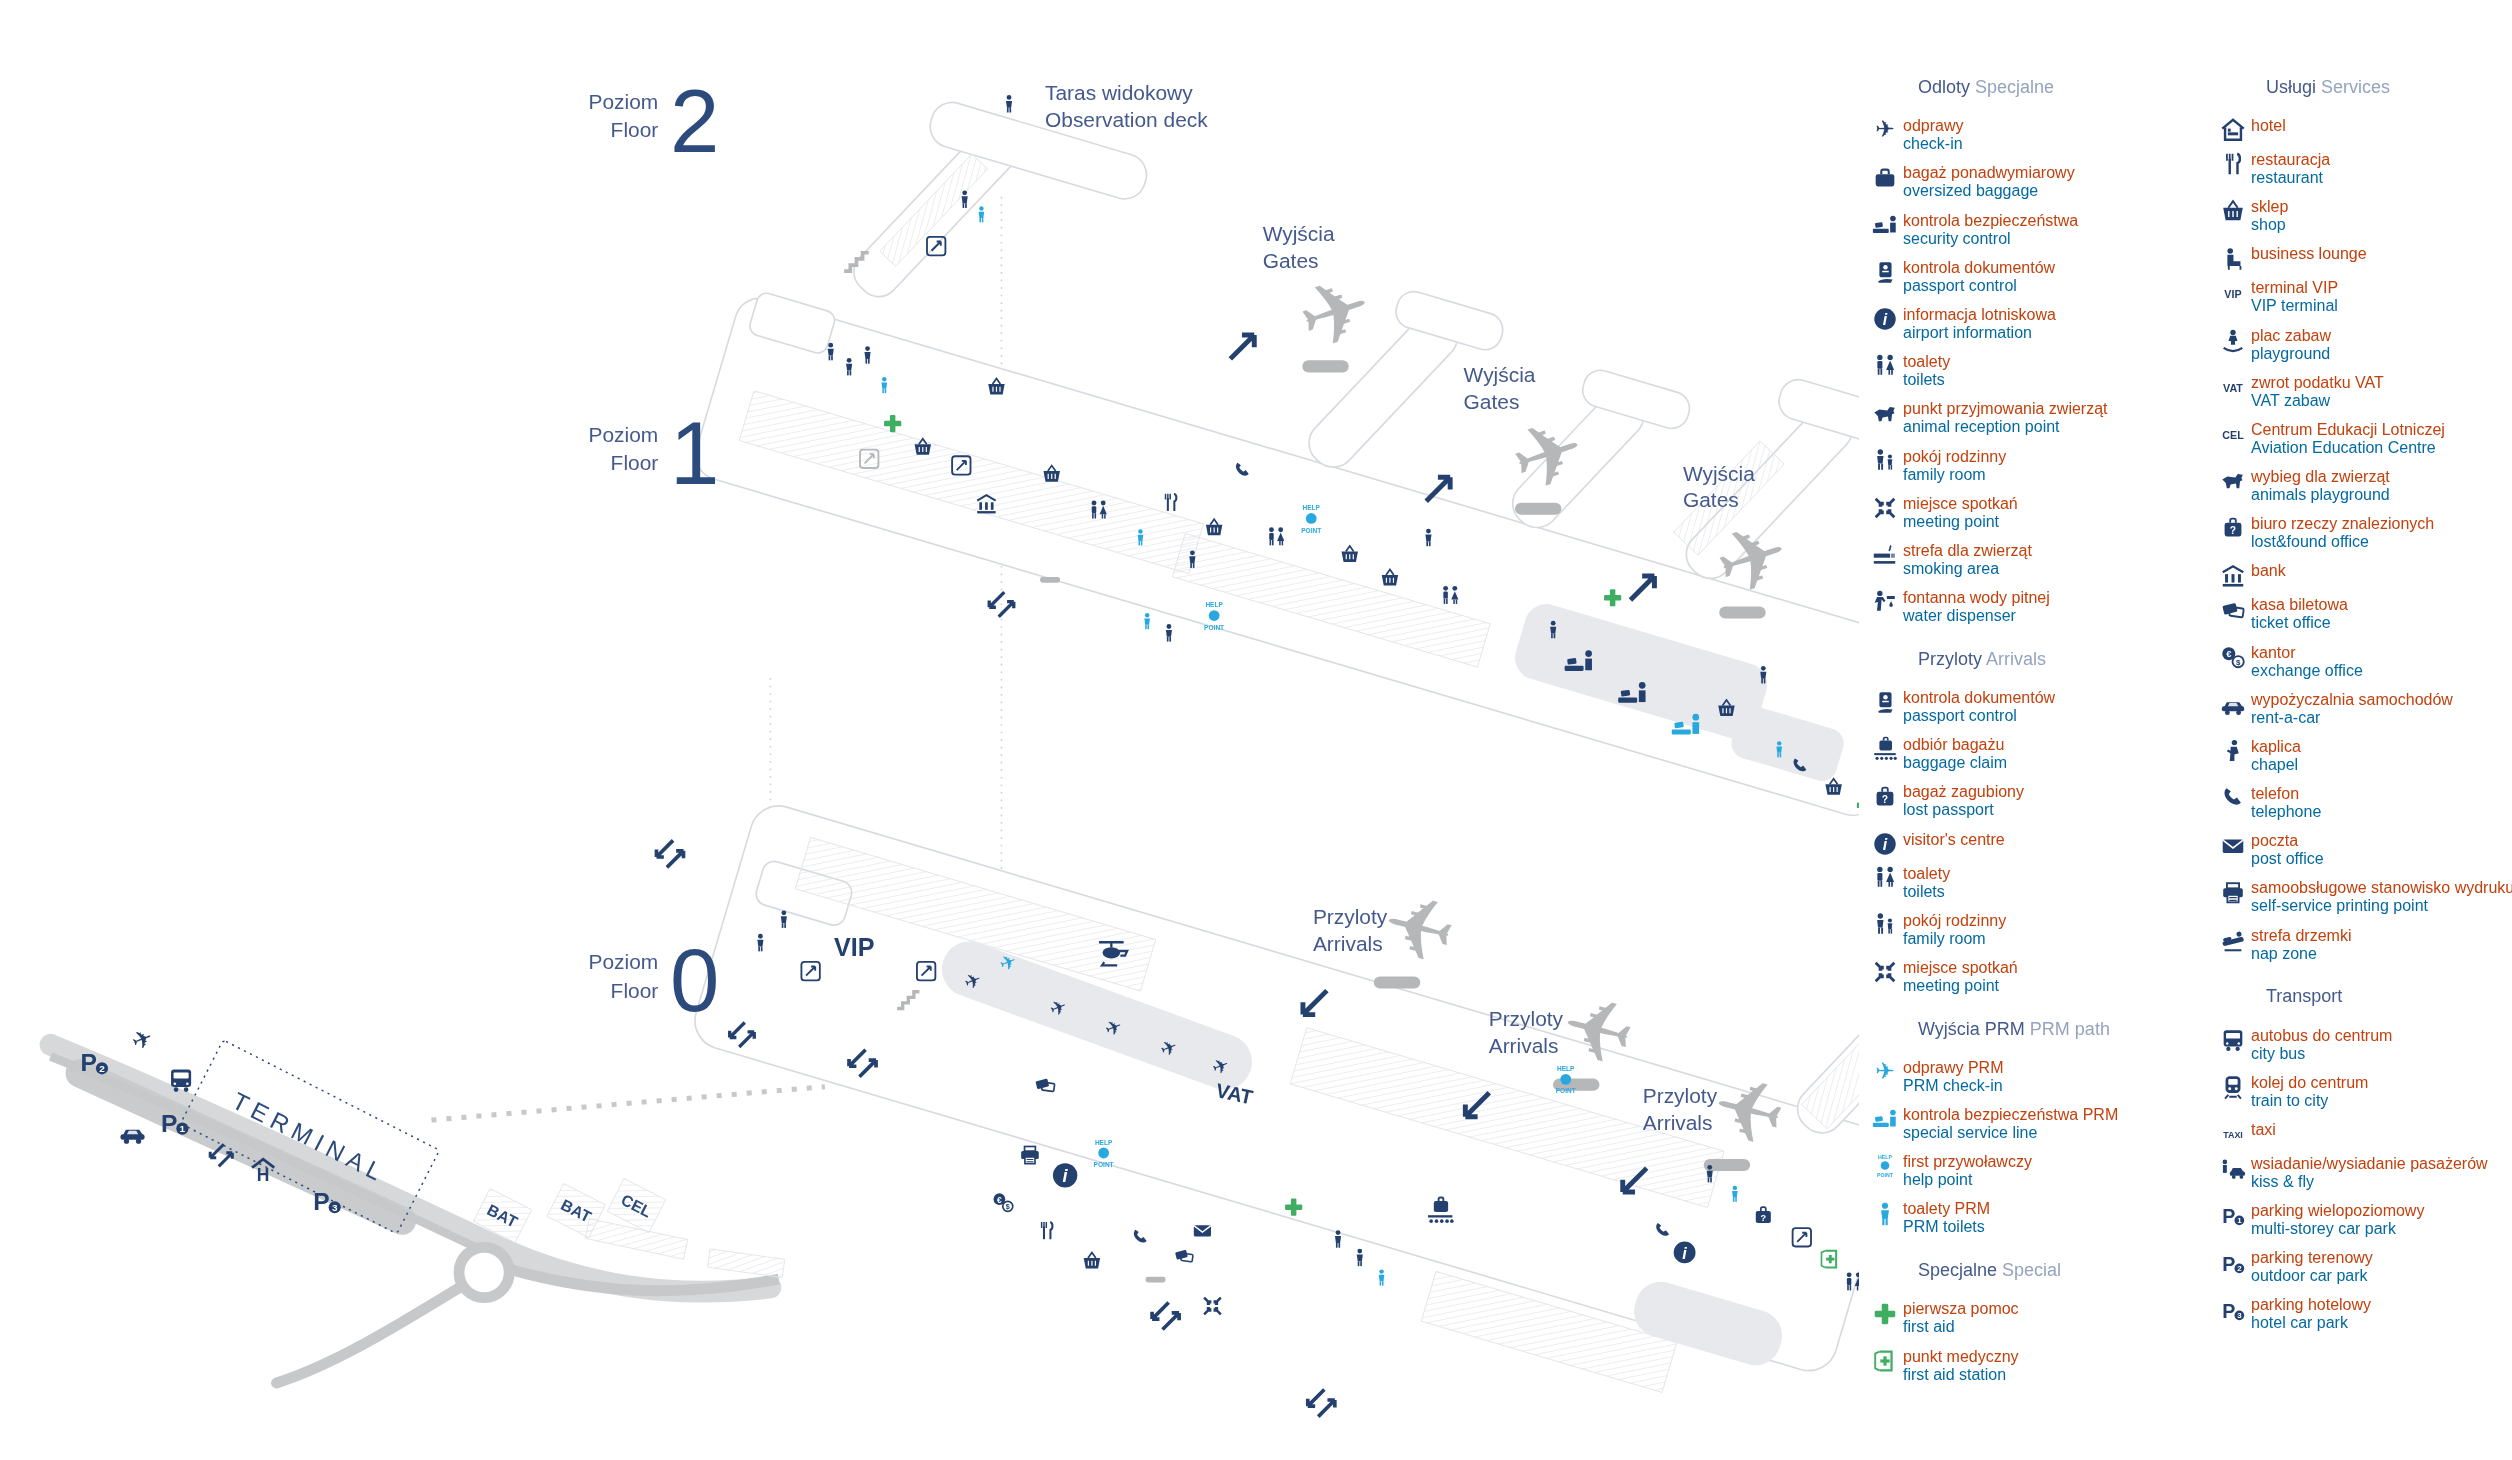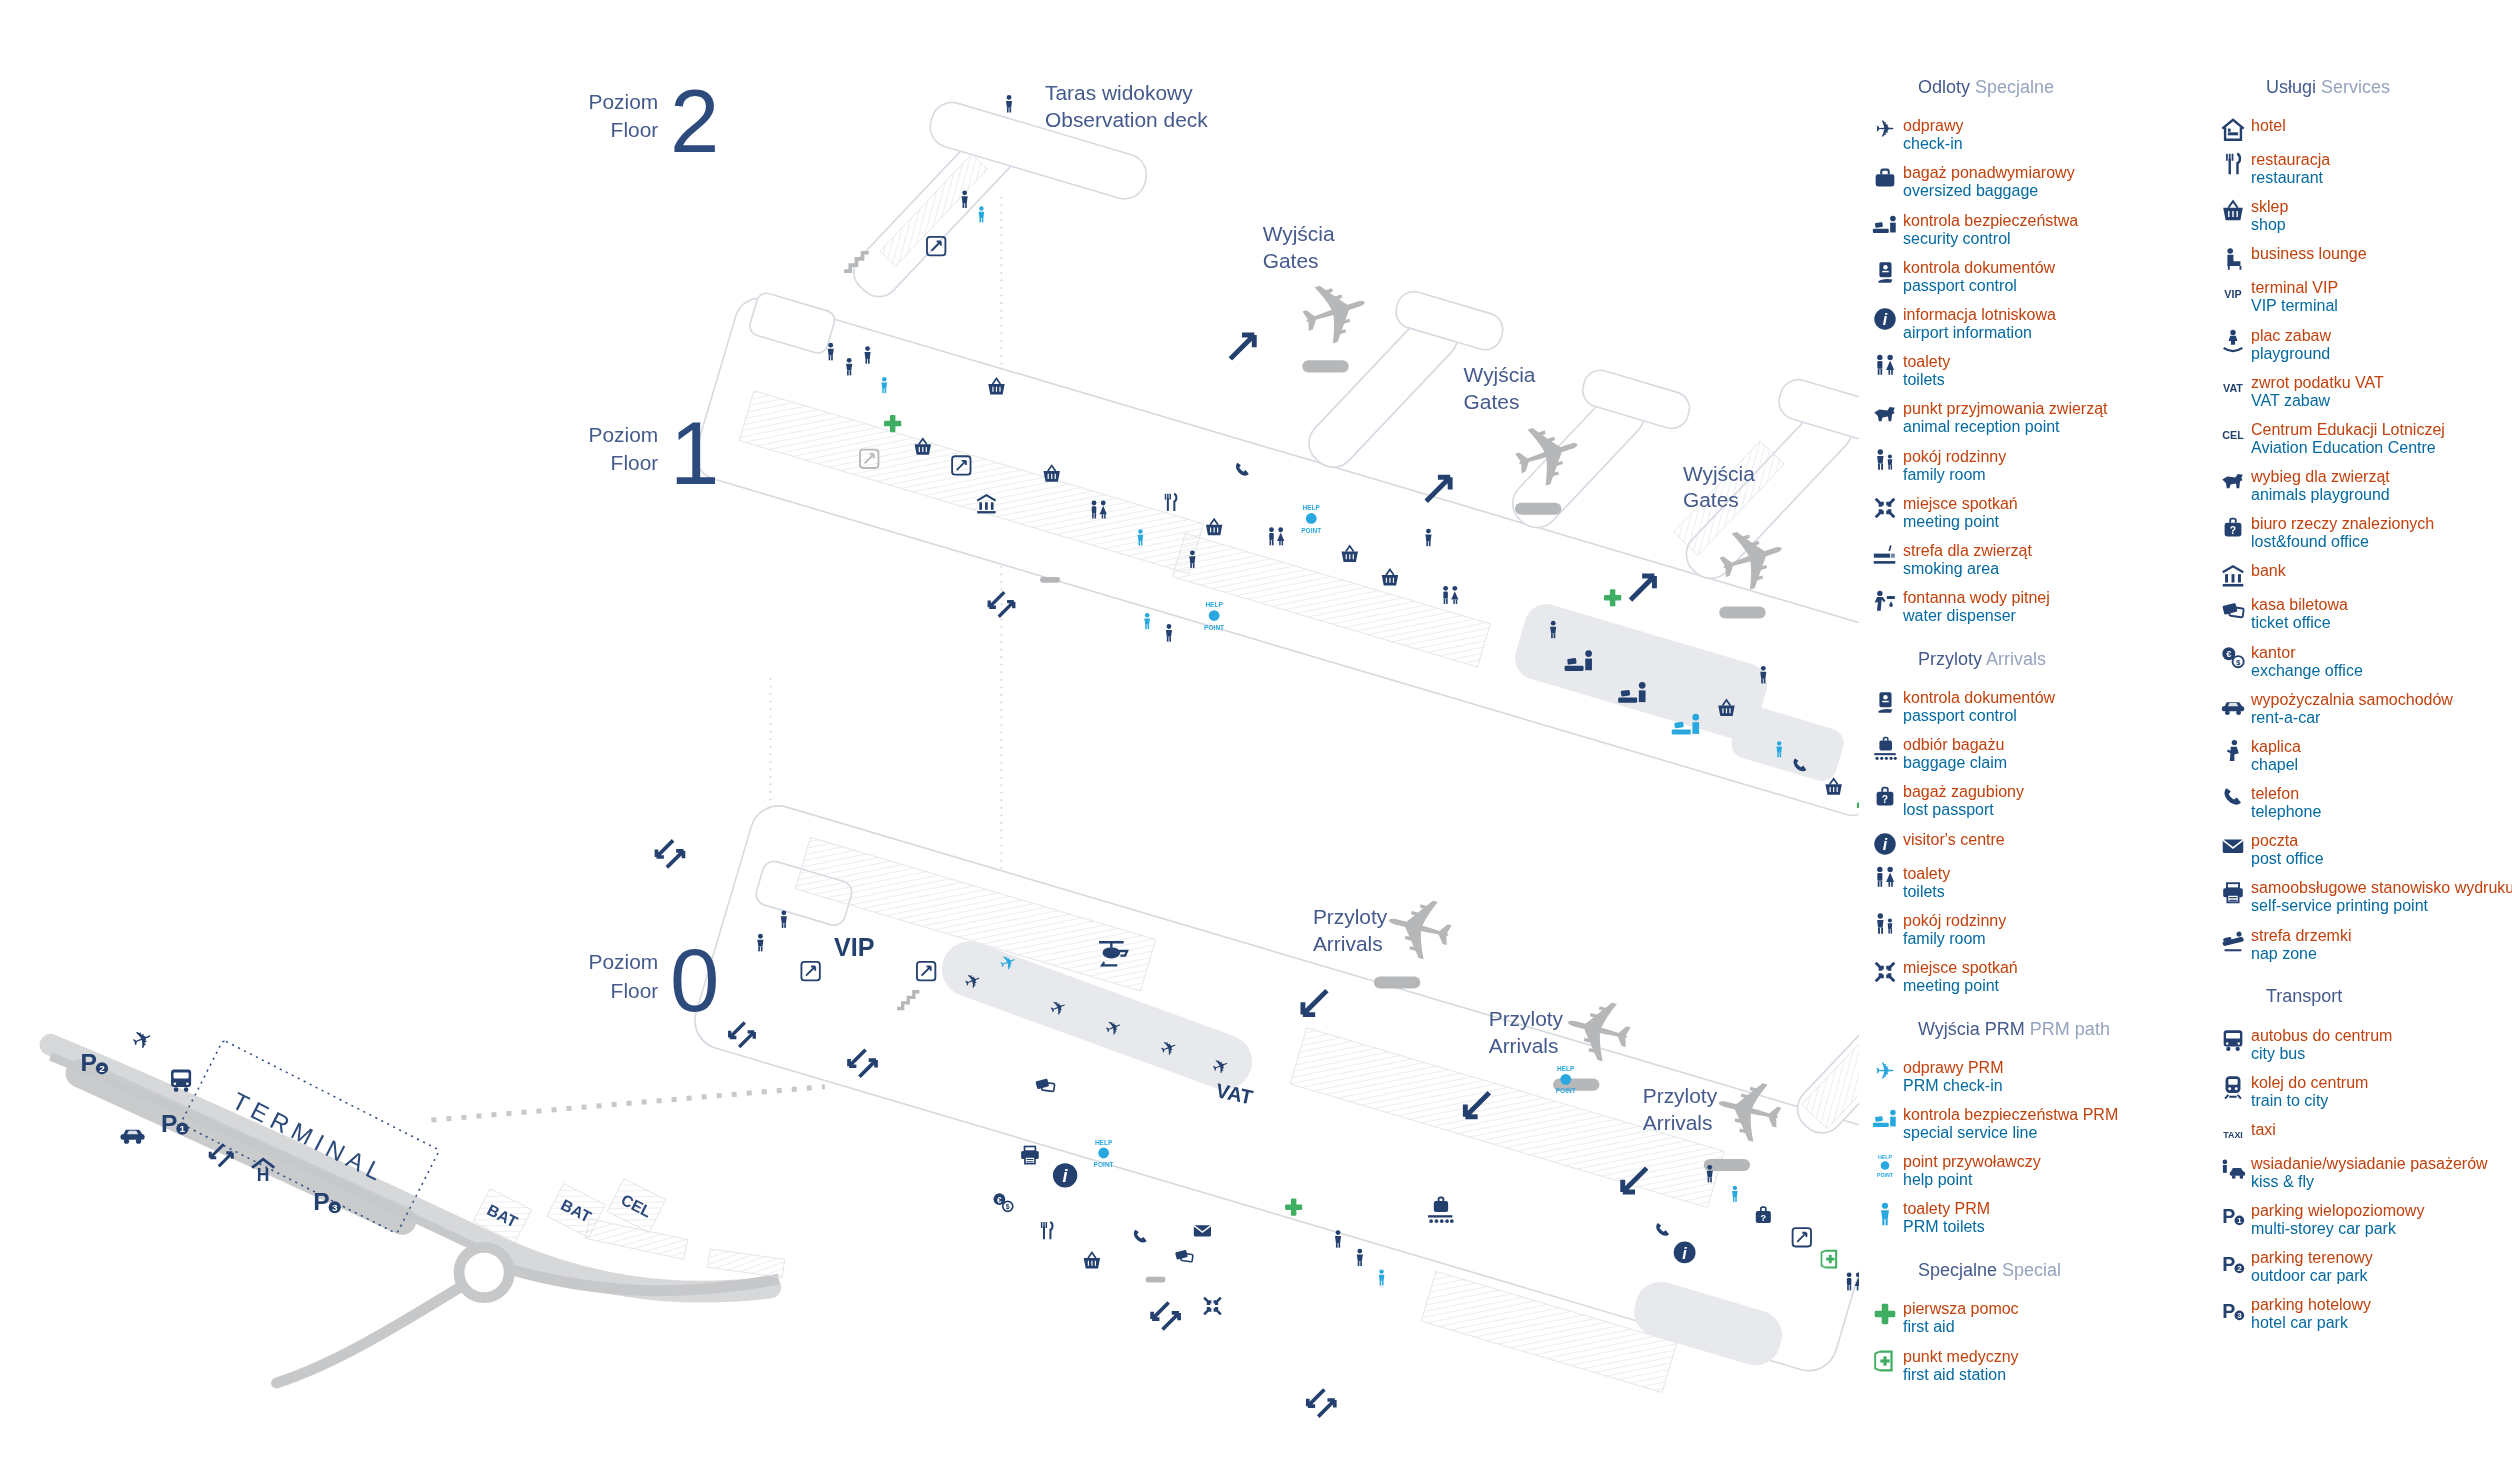--- a/index.html
+++ b/index.html
@@ -993,21 +993,21 @@
     </div>
     <div class="leg-item">
       <div class="leg-ic-box">
         <svg viewBox="0 0 30 30" style="font-family:'Liberation Sans',sans-serif">
           <text x="15" y="7.5" font-size="5.6" font-weight="bold" text-anchor="middle" fill="#29a8df">HELP</text>
           <circle cx="15" cy="14.5" r="4.6" fill="#29a8df"></circle>
           <text x="15" y="26.5" font-size="5.6" font-weight="bold" text-anchor="middle" fill="#29a8df">POINT</text>
         </svg>
       </div>
       <div class="leg-tx">
-        <div class="pl">point przywoławczy</div>
+        <div class="pl">first przywoławczy</div>
         <div class="en">help point</div>
       </div>
     </div>
     <div class="leg-item">
       <div class="leg-ic-box">
         <svg viewBox="0 0 30 30" style="font-family:'Liberation Sans',sans-serif">
           <circle cx="15" cy="6.2" r="3.3" fill="#29a8df"></circle>
           <path d="M10.8 11h8.4l-1.3 9.4h-5.8z" fill="#29a8df"></path>
           <rect x="12.1" y="20.4" width="2.3" height="6.6" fill="#29a8df"></rect>
           <rect x="15.6" y="20.4" width="2.3" height="6.6" fill="#29a8df"></rect>

